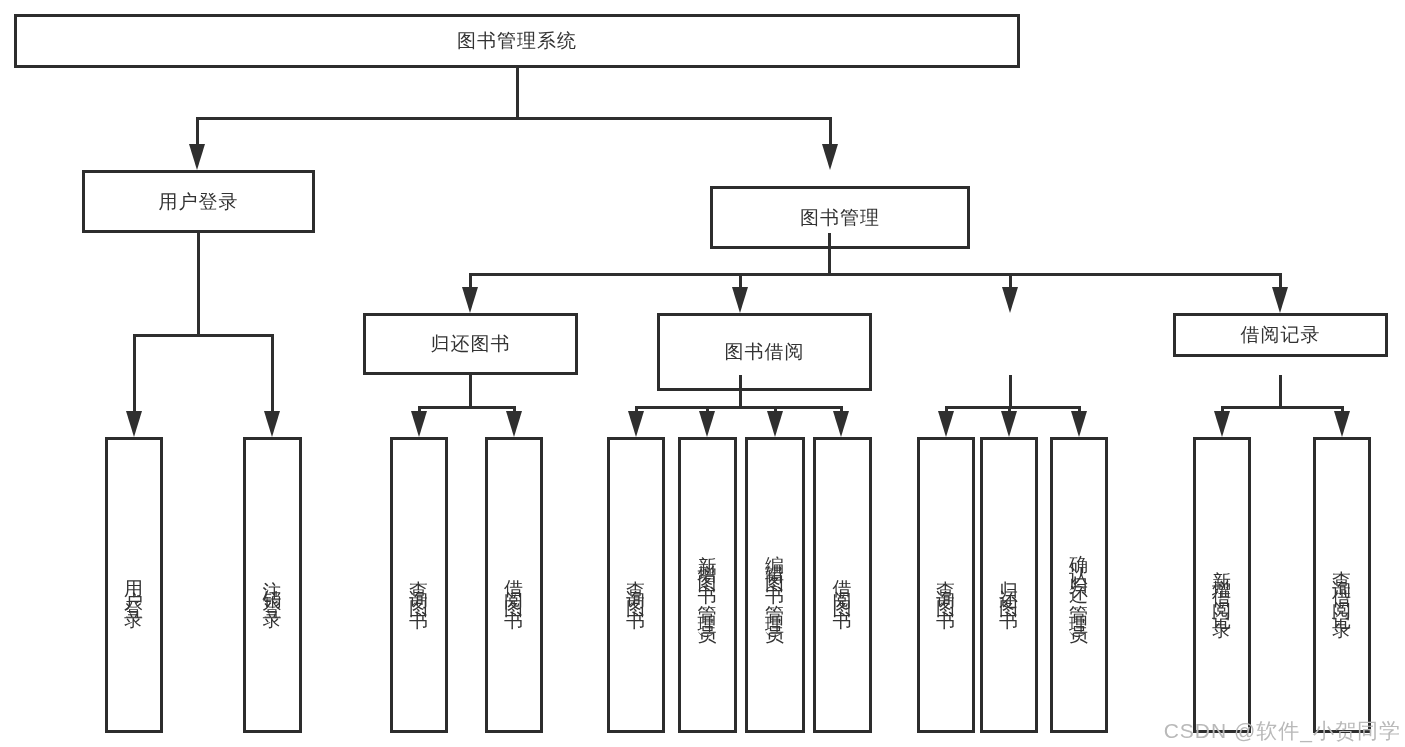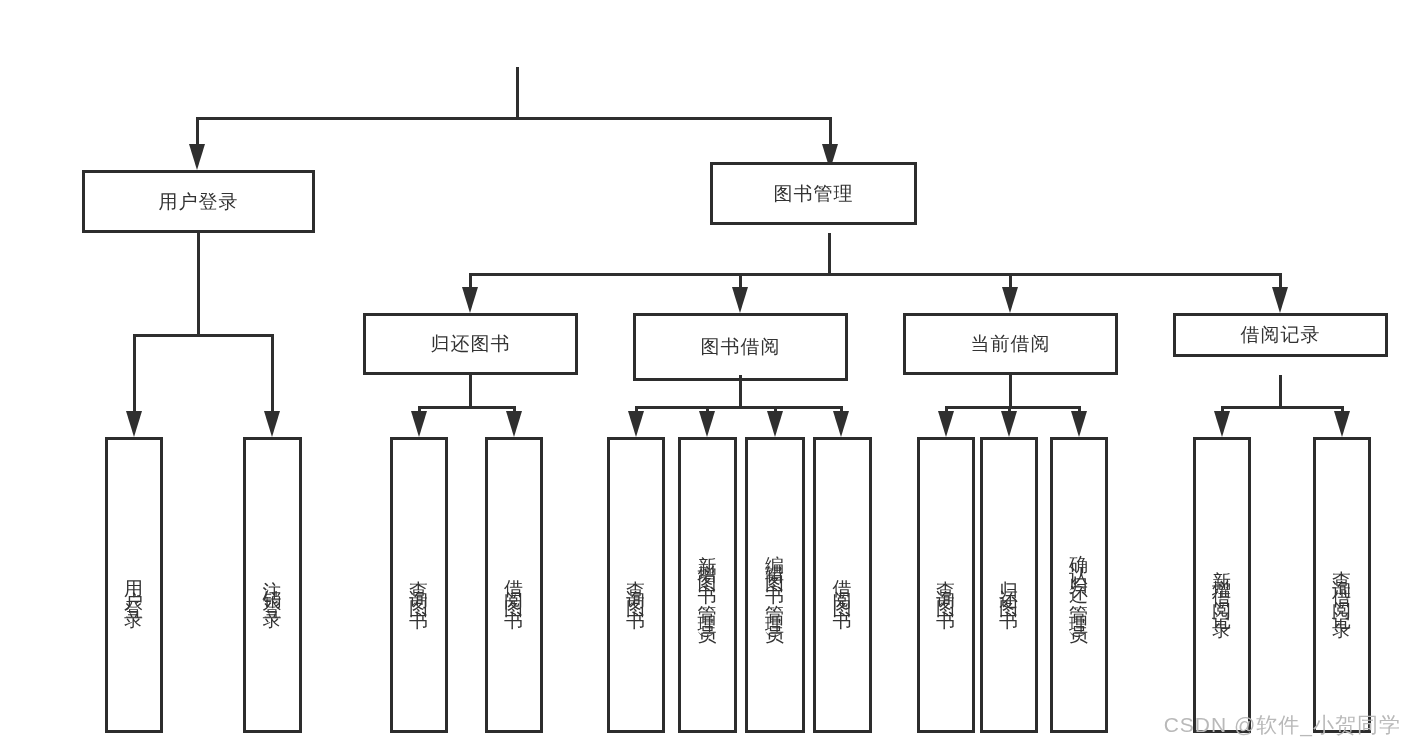--- a/index.html
+++ b/index.html
@@ -39,45 +39,48 @@
   .ahead{
     position:absolute;
     width:0;height:0;
     border-left:8px solid transparent;
     border-right:8px solid transparent;
     border-top:26px solid #2f2f2f;
   }
   .watermark{
     position:absolute;
     right:4px;
-    bottom:8px;
+    bottom:2px;
     font-size:21px;
     color:#b9b9b9;
     letter-spacing:1px;
     z-index:5;
     margin-left:8px;
   }
 </style>
 </head>
 <body>
 
 <div class="canvas">
 
+  <div class="box" style="left:14px;top:14px;width:1006px;height:54px">
+    <span class="lbl">图书管理系统</span>
+  </div>
 
   <div class="line" style="left:516px;top:67px;width:3px;height:52px"></div>
   <div class="line" style="left:196px;top:117px;width:636px;height:3px"></div>
   <div class="line" style="left:196px;top:117px;width:3px;height:30px"></div>
   <div class="ahead" style="left:189px;top:144px"></div>
   <div class="line" style="left:829px;top:117px;width:3px;height:30px"></div>
   <div class="ahead" style="left:822px;top:144px"></div>
 
   <div class="box" style="left:82px;top:170px;width:233px;height:63px">
     <span class="lbl">用户登录</span>
   </div>
-  <div class="box" style="left:710px;top:162px;width:207px;height:63px">
+  <div class="box" style="left:710px;top:186px;width:260px;height:63px">
     <span class="lbl">图书管理</span>
   </div>
 
   <div class="line" style="left:197px;top:233px;width:3px;height:103px"></div>
   <div class="line" style="left:133px;top:334px;width:141px;height:3px"></div>
   <div class="line" style="left:133px;top:334px;width:3px;height:80px"></div>
   <div class="ahead" style="left:126px;top:411px"></div>
   <div class="line" style="left:271px;top:334px;width:3px;height:80px"></div>
   <div class="ahead" style="left:264px;top:411px"></div>
 
@@ -88,25 +91,22 @@
   <div class="line" style="left:739px;top:273px;width:3px;height:18px"></div>
   <div class="ahead" style="left:732px;top:287px"></div>
   <div class="line" style="left:1009px;top:273px;width:3px;height:18px"></div>
   <div class="ahead" style="left:1002px;top:287px"></div>
   <div class="line" style="left:1279px;top:273px;width:3px;height:18px"></div>
   <div class="ahead" style="left:1272px;top:287px"></div>
 
   <div class="box" style="left:363px;top:313px;width:215px;height:62px">
     <span class="lbl">归还图书</span>
   </div>
-  <div class="box" style="left:633px;top:313px;width:215px;height:68px">
+  <div class="box" style="left:657px;top:313px;width:215px;height:78px">
     <span class="lbl">图书借阅</span>
-  </div>
-  <div class="box" style="left:903px;top:313px;width:215px;height:62px">
-    <span class="lbl">当前借阅</span>
   </div>
   <div class="box" style="left:1173px;top:313px;width:215px;height:44px">
     <span class="lbl">借阅记录</span>
   </div>
 
   <div class="line" style="left:469px;top:375px;width:3px;height:33px"></div>
   <div class="line" style="left:418px;top:406px;width:98px;height:3px"></div>
   <div class="line" style="left:418px;top:406px;width:3px;height:8px"></div>
   <div class="ahead" style="left:411px;top:411px"></div>
   <div class="line" style="left:513px;top:406px;width:3px;height:8px"></div>

